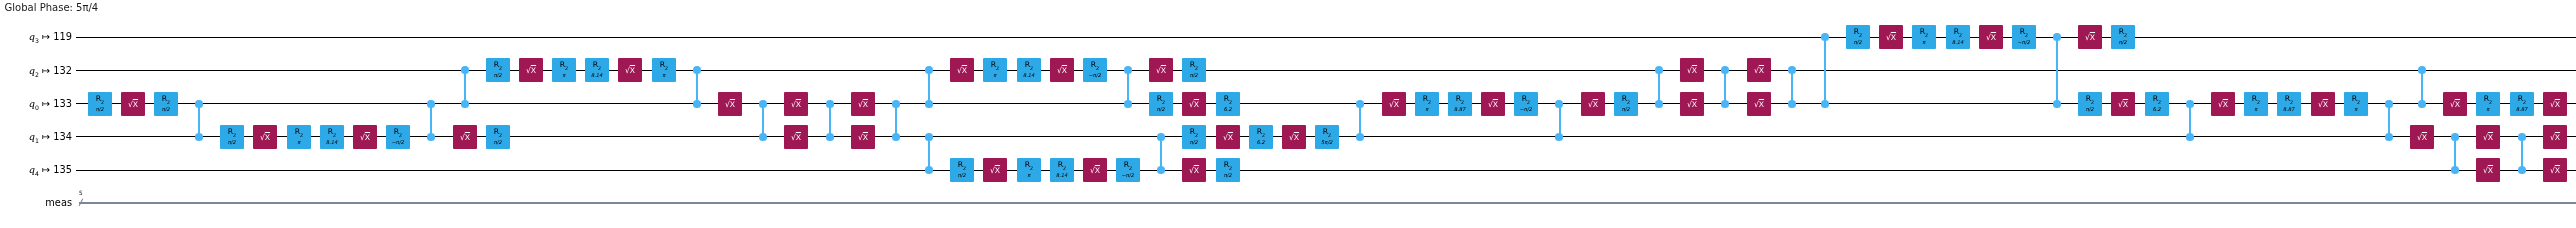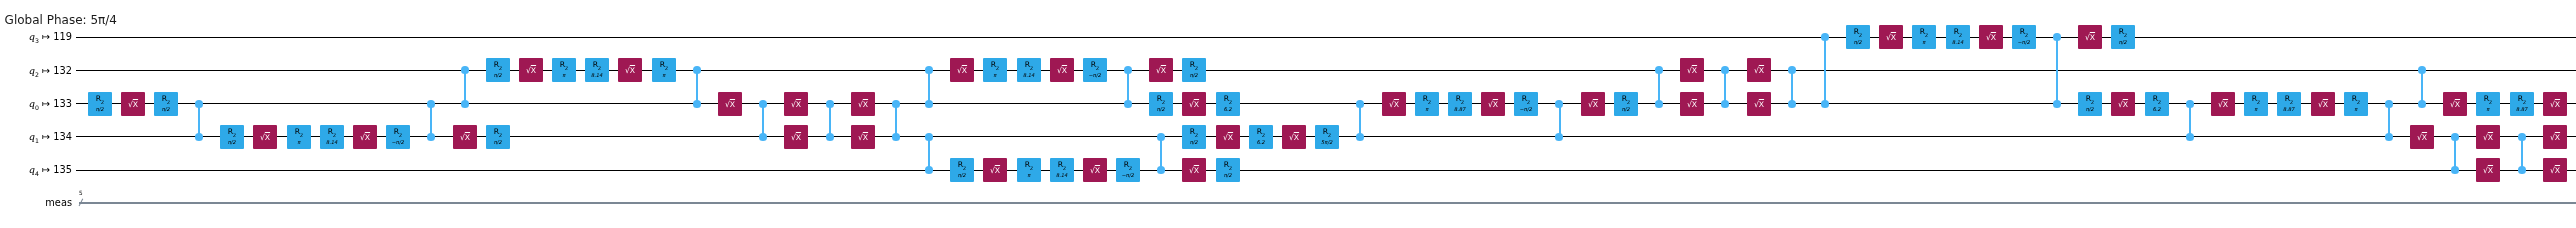--- a/index.html
+++ b/index.html
@@ -1,18 +1,18 @@
 <!DOCTYPE html>
 <html style="font-size:8.2px"><head>
 <meta charset="utf-8">
 <style>
   html,body{margin:0;padding:0;background:#ffffff;width:4074px;height:229px;overflow:hidden;
     font-family:"DejaVu Sans", sans-serif;}
   #circuit{position:relative;width:4074px;height:229px;background:#fff;}
-  .gphase{position:absolute;left:4.6px;top:13px;font-size:12px;color:#1a1a1a;white-space:nowrap;}
+  .gphase{position:absolute;left:4.6px;top:2px;font-size:10px;color:#1a1a1a;white-space:nowrap;}
   .wlabel{position:absolute;left:0;width:72px;text-align:right;font-size:9.8px;color:#000;
     white-space:nowrap;line-height:13.4px;}
   .wlabel i{font-family:"DejaVu Serif", serif;font-style:italic;}
   .wlabel sub{font-size:6.2px;}
   .wire{position:absolute;height:1px;background:#000;}
   .cwire{position:absolute;height:0.9px;background:#7B8794;}
   .bundle-slash{position:absolute;width:7.7px;height:0;border-top:0.8px solid #7B8794;
     transform:rotate(-62deg);}
   .bundle-num{position:absolute;font-size:5.7px;color:#000;}
   .gate{position:absolute;width:24px;height:24px;border-radius:1px;display:flex;flex-direction:column;

